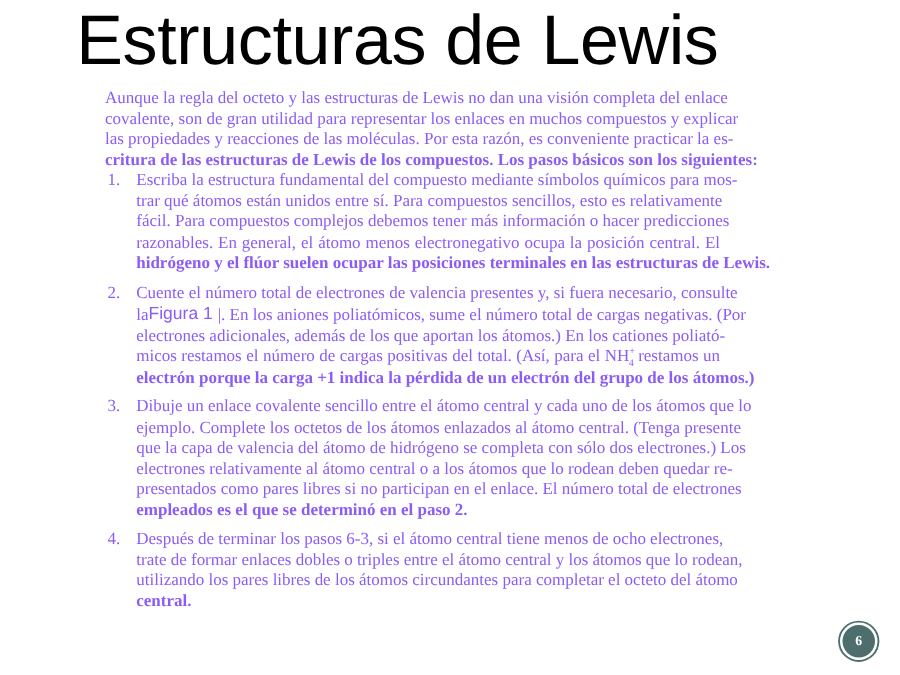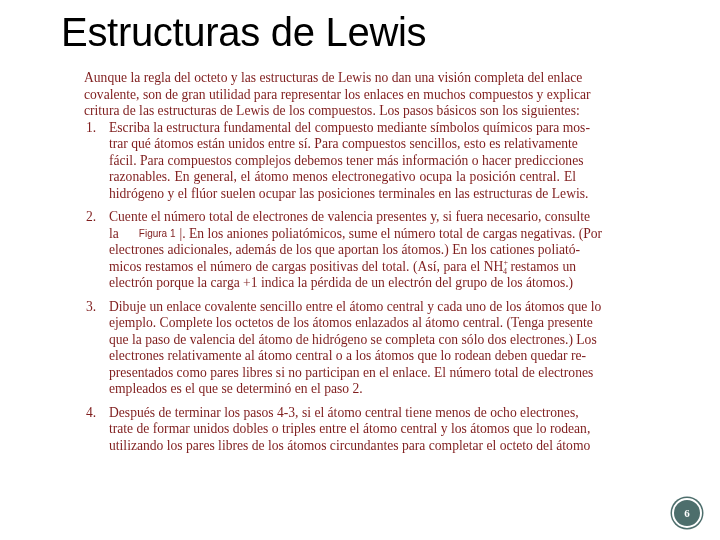--- a/index.html
+++ b/index.html
@@ -1,37 +1,38 @@
 <!DOCTYPE html>
 <html><head>
 <meta charset="utf-8">
 <style>
   html, body { margin:0; padding:0; }
   body { width:720px; height:540px; background:#ffffff; position:relative; overflow:hidden; }
-  .title { position:absolute; left:61px; top:8px; font-family:"Liberation Sans", sans-serif; font-size:40px; color:#000; letter-spacing:-0.3px; line-height:48px;text-align:center; }
-  .page { position:absolute; left:84px; top:70px; width:492px; font-family:"Liberation Serif", serif; font-size:13.6px; color:#7f1d1d; line-height:16.5px; }
+  .title { position:absolute; left:61px; top:8px; font-family:"Liberation Sans", sans-serif; font-size:56px; color:#000; letter-spacing:-0.3px; line-height:48px;text-align:center; }
+  .page { position:absolute; left:84px; top:70px; width:492px; font-family:"Liberation Serif", serif; font-size:13.6px; color:#8b5cf6; line-height:16.5px; }
   .page p { margin:0; }
   .line { display:block; white-space:nowrap; text-align:justify; text-align-last:justify; }
-  .line.last { text-align-last:left; }
+  .line.last { text-align-last:left;font-weight:bold; }
   .intro { margin-bottom:7px; }
   .item { position:relative; padding-left:25px; margin-bottom:7px; }
   .item .num { position:absolute; left:2px; top:0; }
-  .figref { font-family:"Liberation Sans", sans-serif; font-size:10px; vertical-align:1px; padding:0 4px 0 20px; }
+  .figref { font-family:"Liberation Sans", sans-serif; font-size:14px; vertical-align:1px; padding:0 4px 0 0; }
   sub, sup { font-size:8px; line-height:0; }
   .pagenum { position:absolute; left:672px; top:498px; width:26px; height:26px; border-radius:50%; background:#4d6e6c; border:2px solid #fff; box-shadow:0 0 0 1.5px #4d6e6c; color:#fff; font-family:"Liberation Serif", serif; font-size:11px; font-weight:bold; display:flex; align-items:center; justify-content:center; }
 </style>
 </head>
 <body>
 
 <div class="title">Estructuras de Lewis</div>
 
 <div class="page">
   <p class="intro">
     <span class="line">Aunque la regla del octeto y las estructuras de Lewis no dan una visión completa del enlace</span>
     <span class="line">covalente, son de gran utilidad para representar los enlaces en muchos compuestos y explicar</span>
+    <span class="line">las propiedades y reacciones de las moléculas. Por esta razón, es conveniente practicar la es-</span>
     <span class="line last">critura de las estructuras de Lewis de los compuestos. Los pasos básicos son los siguientes:</span>
   </p>
 
   <div class="item">
     <span class="num">1.</span>
     <span class="line">Escriba la estructura fundamental del compuesto mediante símbolos químicos para mos-</span>
     <span class="line">trar qué átomos están unidos entre sí. Para compuestos sencillos, esto es relativamente</span>
     <span class="line">fácil. Para compuestos complejos debemos tener más información o hacer predicciones</span>
     <span class="line">razonables. En general, el átomo menos electronegativo ocupa la posición central. El</span>
     <span class="line last">hidrógeno y el flúor suelen ocupar las posiciones terminales en las estructuras de Lewis.</span>
@@ -43,27 +44,28 @@
     <span class="line"><span>la</span><span class="figref">Figura 1</span><span>|. En los aniones poliatómicos, sume el número total de cargas negativas. (Por</span></span>
     <span class="line">electrones adicionales, además de los que aportan los átomos.) En los cationes poliató-</span>
     <span class="line"><span>micos restamos el número de cargas positivas del total. (Así, para el NH</span><sup>+</sup><sub style="margin-left:-5px;">4</sub><span> restamos un</span></span>
     <span class="line last">electrón porque la carga +1 indica la pérdida de un electrón del grupo de los átomos.)</span>
   </div>
 
   <div class="item">
     <span class="num">3.</span>
     <span class="line">Dibuje un enlace covalente sencillo entre el átomo central y cada uno de los átomos que lo</span>
     <span class="line">ejemplo. Complete los octetos de los átomos enlazados al átomo central. (Tenga presente</span>
-    <span class="line">que la paso de valencia del átomo de hidrógeno se completa con sólo dos electrones.) Los</span>
+    <span class="line">que la capa de valencia del átomo de hidrógeno se completa con sólo dos electrones.) Los</span>
     <span class="line">electrones relativamente al átomo central o a los átomos que lo rodean deben quedar re-</span>
     <span class="line">presentados como pares libres si no participan en el enlace. El número total de electrones</span>
     <span class="line last">empleados es el que se determinó en el paso 2.</span>
   </div>
 
   <div class="item">
     <span class="num">4.</span>
-    <span class="line">Después de terminar los pasos 4-3, si el átomo central tiene menos de ocho electrones,</span>
-    <span class="line">trate de formar unidos dobles o triples entre el átomo central y los átomos que lo rodean,</span>
+    <span class="line">Después de terminar los pasos 6-3, si el átomo central tiene menos de ocho electrones,</span>
+    <span class="line">trate de formar enlaces dobles o triples entre el átomo central y los átomos que lo rodean,</span>
     <span class="line">utilizando los pares libres de los átomos circundantes para completar el octeto del átomo</span>
+    <span class="line last">central.</span>
   </div>
 </div>
 
 <div class="pagenum">6</div>
 
 </body></html>

